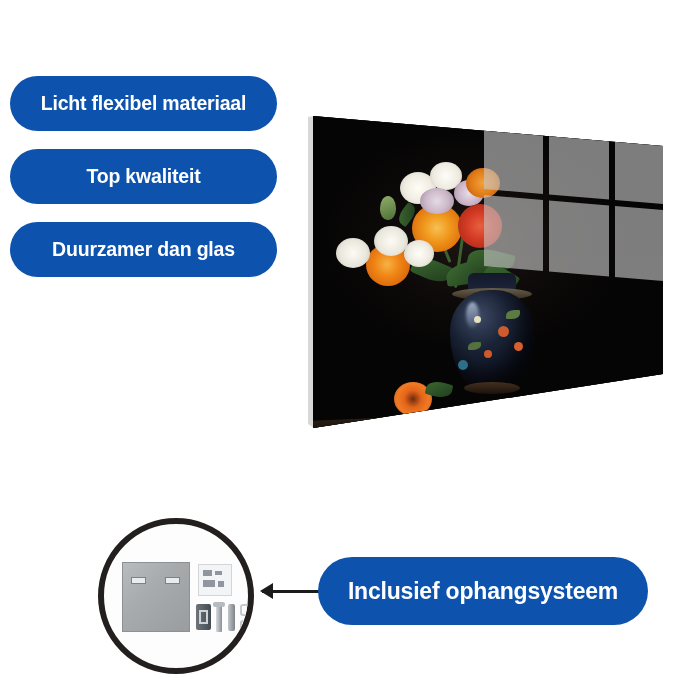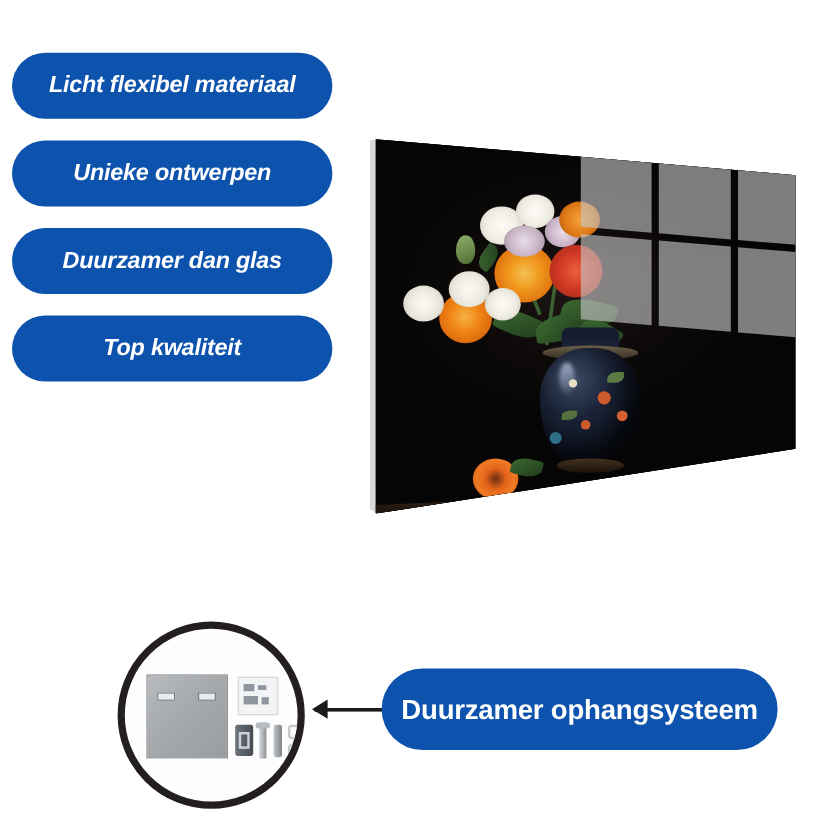--- a/index.html
+++ b/index.html
@@ -12,23 +12,22 @@
     height: 700px;
     position: relative;
     overflow: hidden;
     font-family: "Liberation Sans", sans-serif;
   }
 
   
   .badge-column {
     position: absolute;
     left: 10px;
-    top: 44px;
+    top: 76px;
     width: 267px;
-    font-style: italic;
   }
   .feature-badge {
     width: 267px;
     height: 55px;
     margin-bottom: 18px;
     border-radius: 28px;
     background: #0d53ae;
     color: #ffffff;
     display: flex;
     align-items: center;
@@ -335,27 +334,24 @@
   }
 </style>
 </head>
 <body>
 
 <div class="badge-column">
   <div class="feature-badge">
     <span>Licht flexibel materiaal</span>
   </div>
   <div class="feature-badge">
-    <span>Unieke ontwerpen</span>
+    <span>Top kwaliteit</span>
   </div>
   <div class="feature-badge">
     <span>Duurzamer dan glas</span>
-  </div>
-  <div class="feature-badge">
-    <span>Top kwaliteit</span>
   </div>
 </div>
 
 <div class="panel-wrap">
 
   <div class="panel-edge"></div>
 
   <div class="panel-clip">
     <div class="art">
       <div class="art-bg"></div>
@@ -428,14 +424,14 @@
 
   <div class="kit-anchor"></div>
   <div class="kit-screw"></div>
   <div class="kit-plug"></div>
   <div class="kit-spacer" style="left:136px;top:80px;"></div>
   <div class="kit-spacer" style="left:136px;top:96px;"></div>
 </div>
 
 <div class="callout-arrow"></div>
 <div class="callout-badge">
-  <span>Duurzamer ophangsysteem</span>
+  <span>Inclusief ophangsysteem</span>
 </div>
 
 </body></html>

